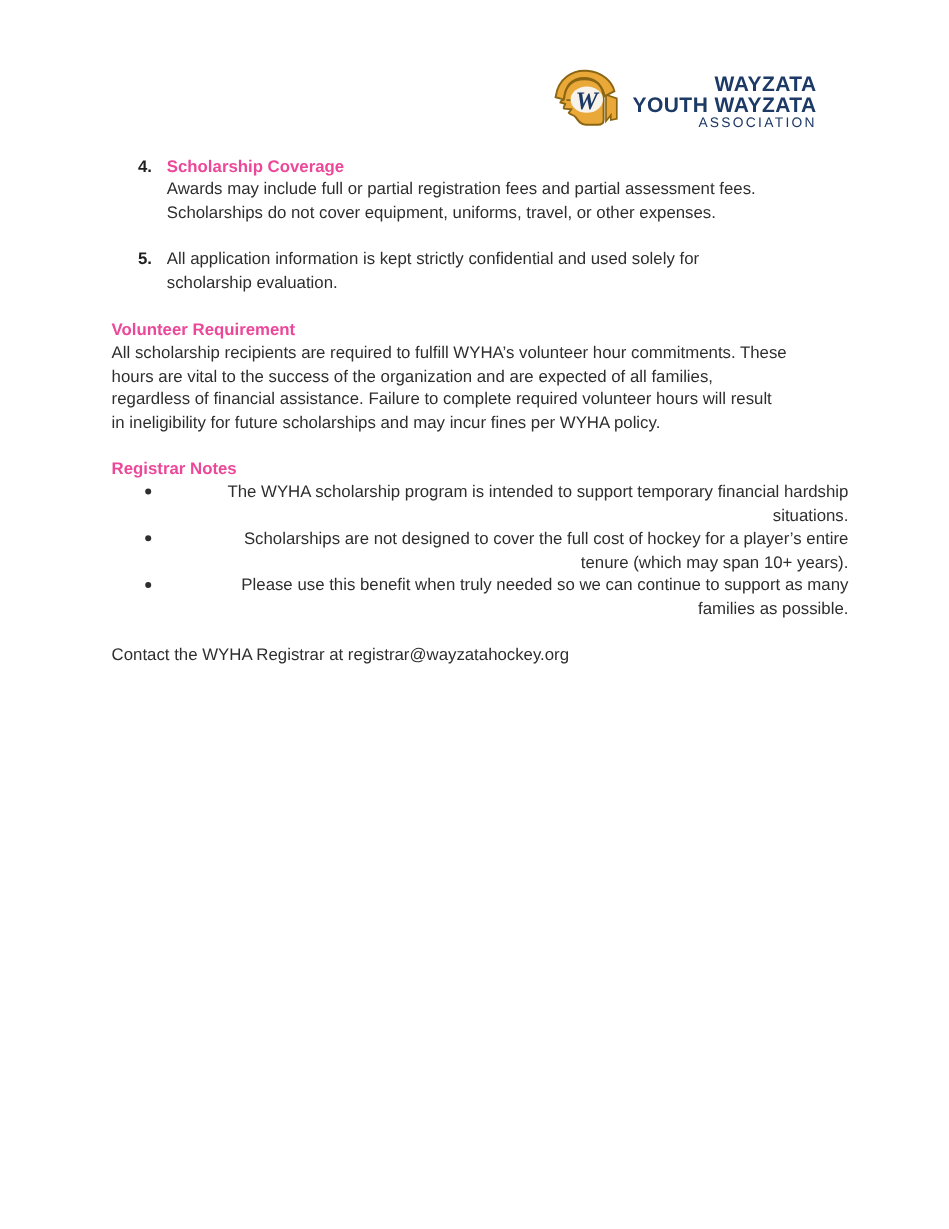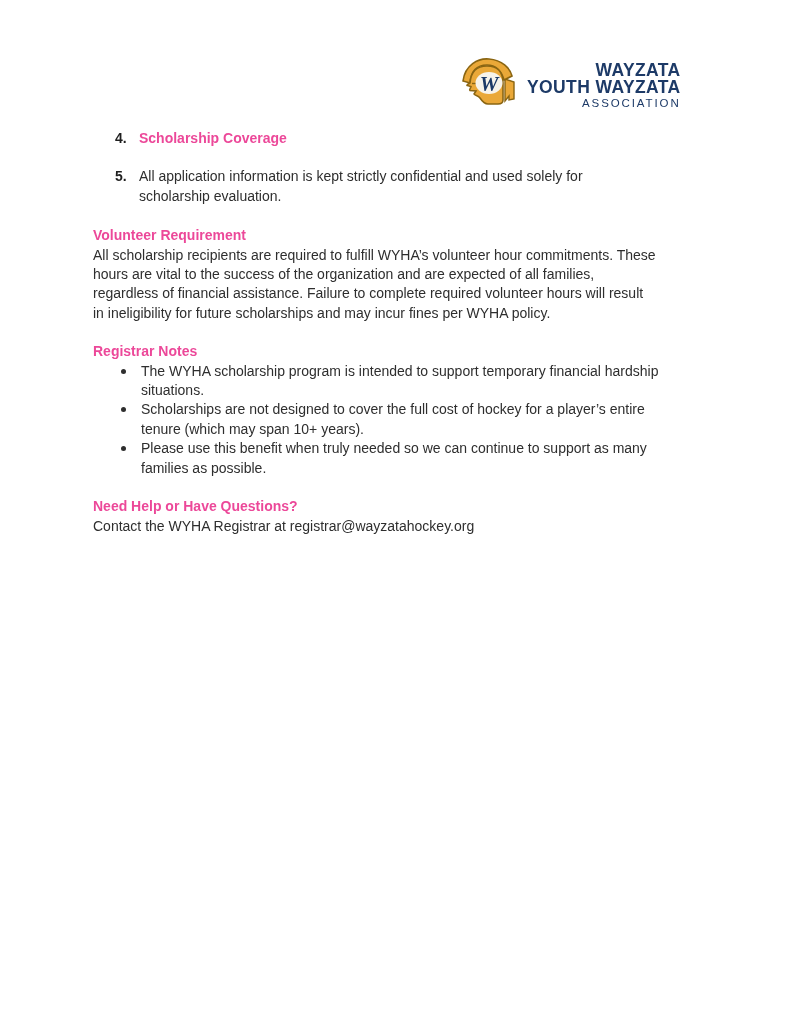--- a/index.html
+++ b/index.html
@@ -37,21 +37,21 @@
   .pre { white-space: pre-line; }
   .b { font-weight: 700; color: #ec4899; }
 
   .num-item { display: flex; }
   .num { flex: none; width: 24px; margin-left: 22px; font-weight: 700; color: #1f1f1f; }
   .num-content { flex: 1; }
 
   .mt-para { margin-top: 19px; }
   .mt-para2 { margin-top: 20px; }
 
-  .bullet-row { display: flex; }
+  .bullet-row { display: flex; text-align: right; }
   .dot {
     flex: none; width: 5px; height: 5px; border-radius: 50%;
     background: #2e2e2e; margin: 7px 15px 0 28px;
   }
   .bullet-text { flex: 1; }
 </style>
 </head>
 <body>
 
 <div class="logo">
@@ -75,20 +75,22 @@
     <div class="lt-sub">ASSOCIATION</div>
   </div>
 </div>
 
 <div class="content">
 
   <div class="num-item">
     <span class="num">4.</span>
     <div class="num-content">
       <div class="b">Scholarship Coverage</div>
+      <div class="pre">Awards may include full or partial registration fees and partial assessment fees.
+Scholarships do not cover equipment, uniforms, travel, or other expenses.</div>
     </div>
   </div>
 
   <div class="num-item mt-para">
     <span class="num">5.</span>
     <div class="num-content">
       <div class="pre">All application information is kept strictly confidential and used solely for
 scholarship evaluation.</div>
     </div>
   </div>
@@ -114,17 +116,16 @@
 tenure (which may span 10+ years).</span>
     </div>
     <div class="bullet-row">
       <span class="dot"></span>
       <span class="bullet-text pre">Please use this benefit when truly needed so we can continue to support as many
 families as possible.</span>
     </div>
   </div>
 
   <div class="mt-para">
-    <div class="b">Need Help or Have Questions?</div>
     <div><span>Contact the WYHA Registrar at </span><span>registrar@wayzatahockey.org</span></div>
   </div>
 
 </div>
 
 </body></html>

